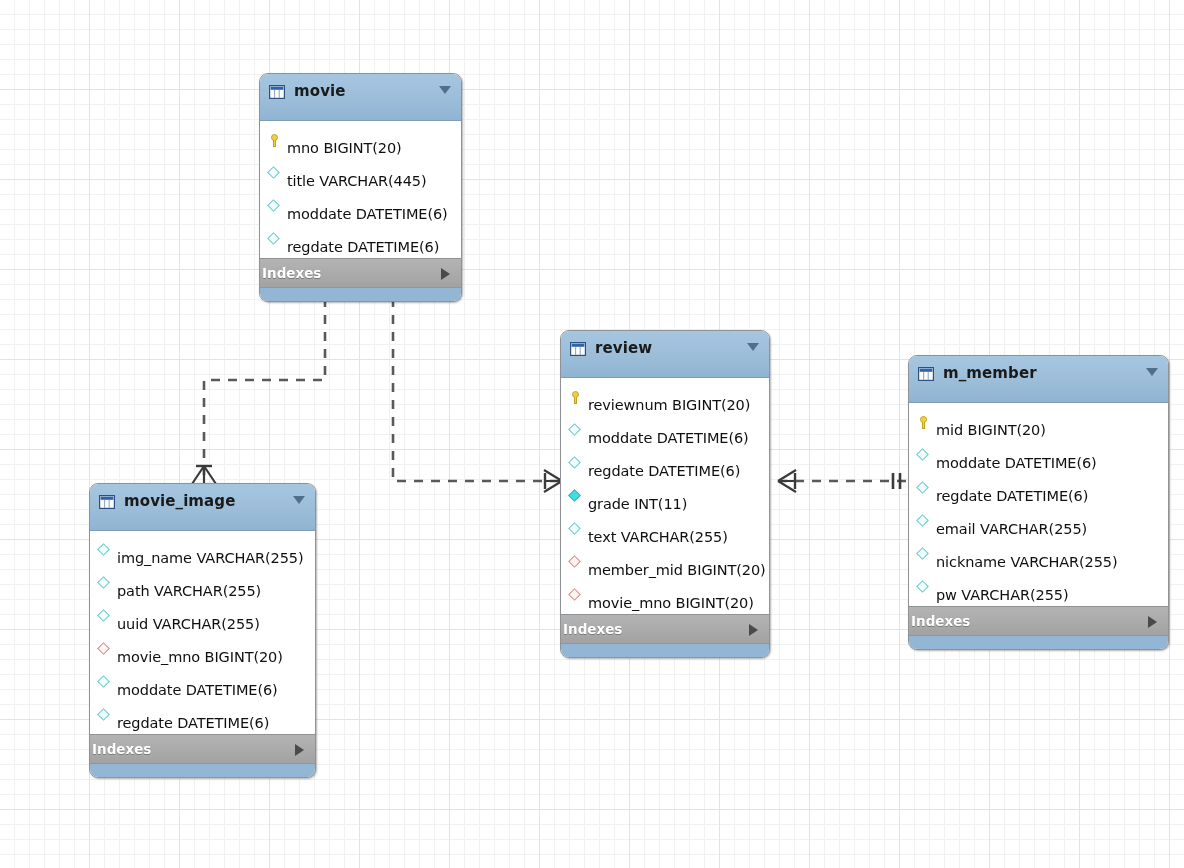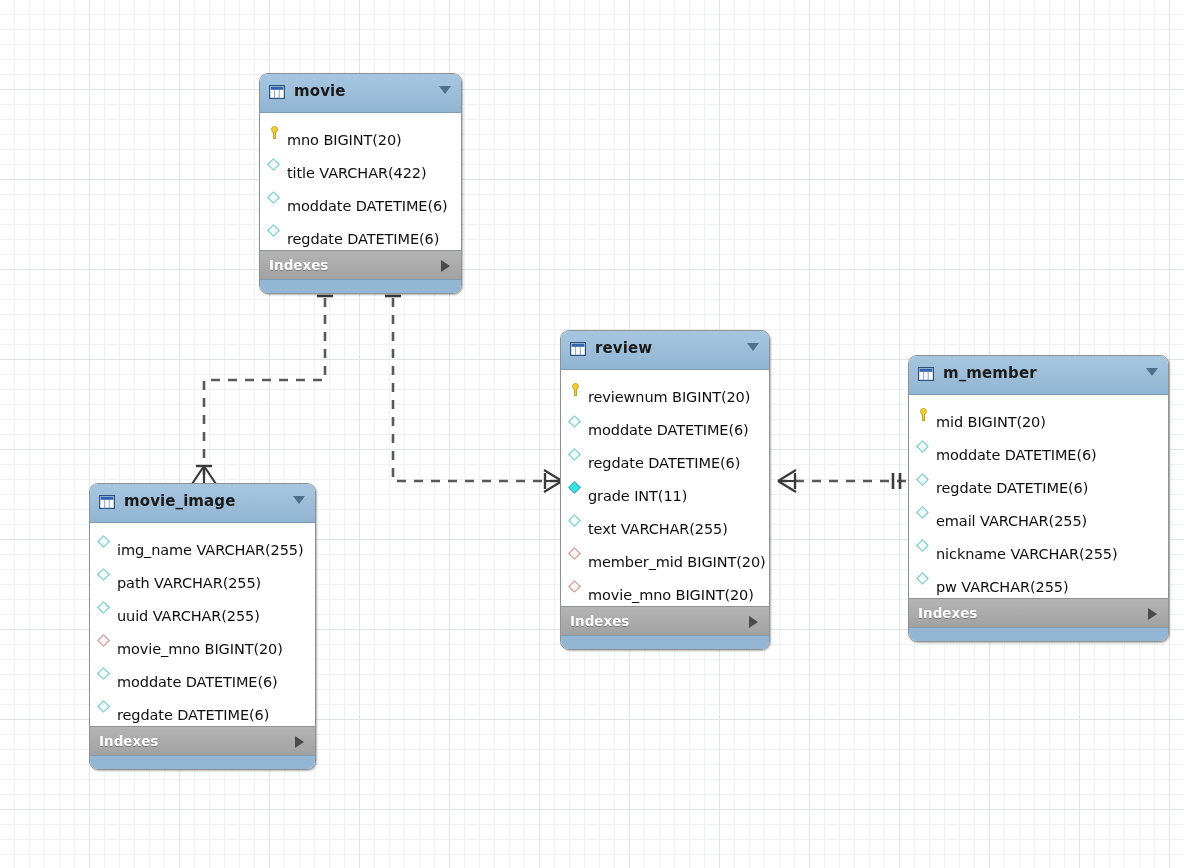--- a/index.html
+++ b/index.html
@@ -35,21 +35,21 @@
     box-shadow: 1px 1px 2px rgba(0,0,0,0.30);
     overflow: hidden;
     z-index: 5;
   }
   .tbl-header {
     height: 34px;
     background: linear-gradient(to bottom, #a6c6e0 0%, #9dbed9 50%, #8fb4d2 100%);
     border-bottom: 1px solid #7f9cb5;
     display: flex;
     align-items: center;
-    padding: 0 8px 4px 9px;
+    padding: 0 8px 12px 9px;
     position: relative;
   }
   .tbl-icon {
     width: 16px;
     height: 14px;
     flex: 0 0 auto;
     margin-right: 9px;
     position: relative;
   }
   .tbl-title {
@@ -134,21 +134,21 @@
   .ic-diamond-fk .dia {
     border: 1.6px solid #d68b84;
     background: #fdf6f5;
   }
   .tbl-indexes {
     height: 28px;
     background: linear-gradient(to bottom, #b4b4b4 0%, #aaaaaa 55%, #a2a2a2 100%);
     border-top: 1px solid #8e9294;
     display: flex;
     align-items: center;
-    padding-left: 9px;
+    padding-left: 2px;
     position: relative;
   }
   .idx-label {
     font-size: 13.5px;
     font-weight: bold;
     color: #ffffff;
     text-shadow: 0 1px 0 rgba(90,90,90,0.6);
     font-family: "DejaVu Sans", sans-serif;
   }
   .idx-caret {
@@ -228,21 +228,21 @@
         </div>
         <div class="cols">
           <div class="col-row">
             <span class="ic ic-key"></span>
             <span class="col-label">mno BIGINT(20)</span>
           </div>
           <div class="col-row">
             <span class="ic ic-diamond">
               <span class="dia"></span>
             </span>
-            <span class="col-label">title VARCHAR(422)</span>
+            <span class="col-label">title VARCHAR(445)</span>
           </div>
           <div class="col-row">
             <span class="ic ic-diamond">
               <span class="dia"></span>
             </span>
             <span class="col-label">moddate DATETIME(6)</span>
           </div>
           <div class="col-row">
             <span class="ic ic-diamond">
               <span class="dia"></span>

